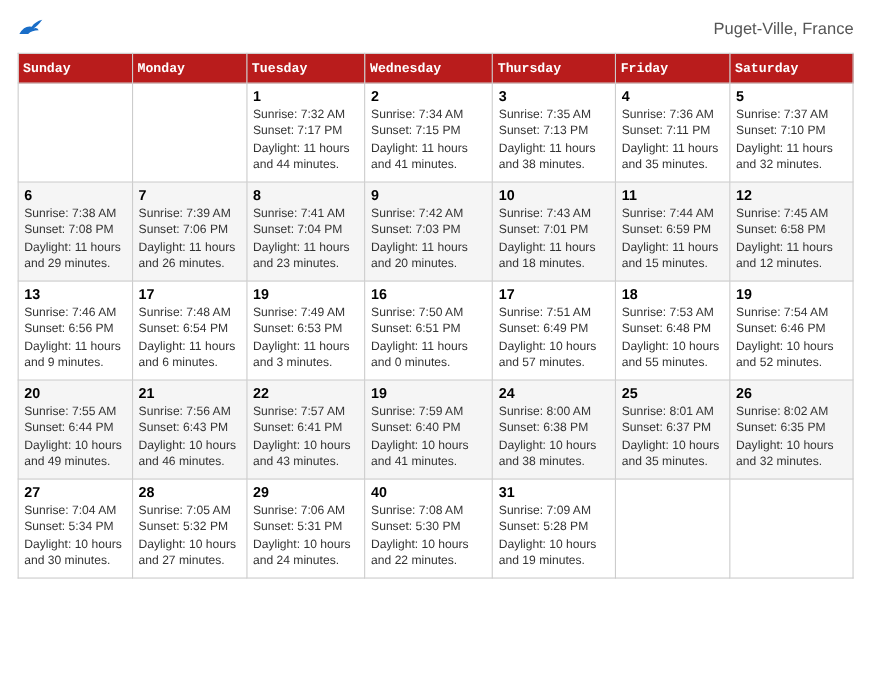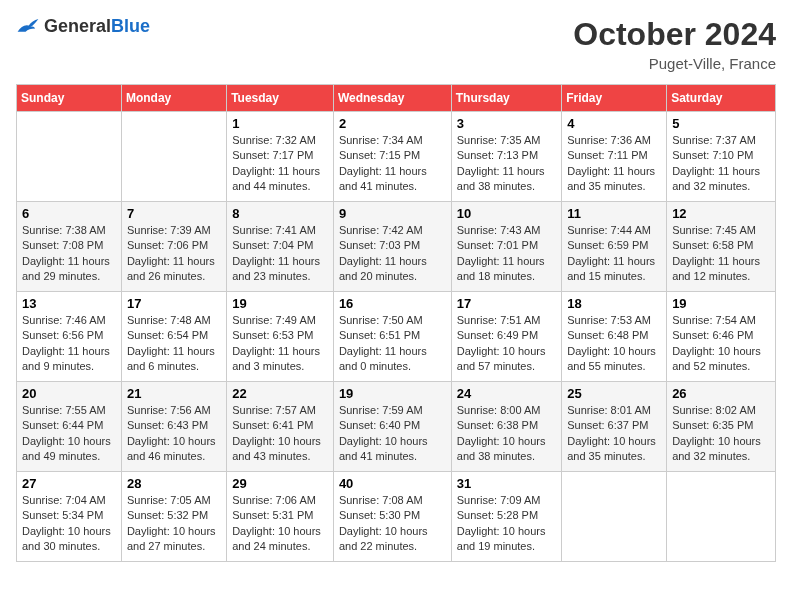--- a/index.html
+++ b/index.html
@@ -47,22 +47,23 @@
       font-size: 15px;
       color: #555;
       margin-top: 2px;
     }
     table {
       width: 100%;
       border-collapse: collapse;
       font-size: 11px;
     }
     thead tr {
-      background-color: #ef4444;
+      background-color: #b91c1c;
       color: #fff;
+      font-family: Liberation Mono, monospace;
     }
     thead th {
       padding: 6px 4px;
       text-align: left;
       font-size: 12px;
       font-weight: bold;
       border: 1px solid #ccc;
     }
     tbody tr {
       border: 1px solid #ccc;
@@ -92,26 +93,22 @@
     }
   </style>
 </head>
 <body>
 
 <div class="header">
   <div class="logo">
     <svg class="logo-bird" viewBox="0 0 30 24" fill="none" xmlns="http://www.w3.org/2000/svg">
       <path d="M2 18 Q8 8 16 10 Q20 4 28 2 Q22 10 18 12 Q22 10 24 14 Q16 14 12 18 Z" fill="#1a6ec8"></path>
     </svg>
-    <span>
-      <span class="logo-text-general">General</span><span class="logo-text-blue">Blue</span>
-    </span>
   </div>
   <div class="title-block">
-    <div class="month-title">October 2024</div>
     <div class="location">Puget-Ville, France</div>
   </div>
 </div>
 
 <table>
   <thead>
     <tr>
 
     <th>Sunday</th>
         <th>Monday</th>

